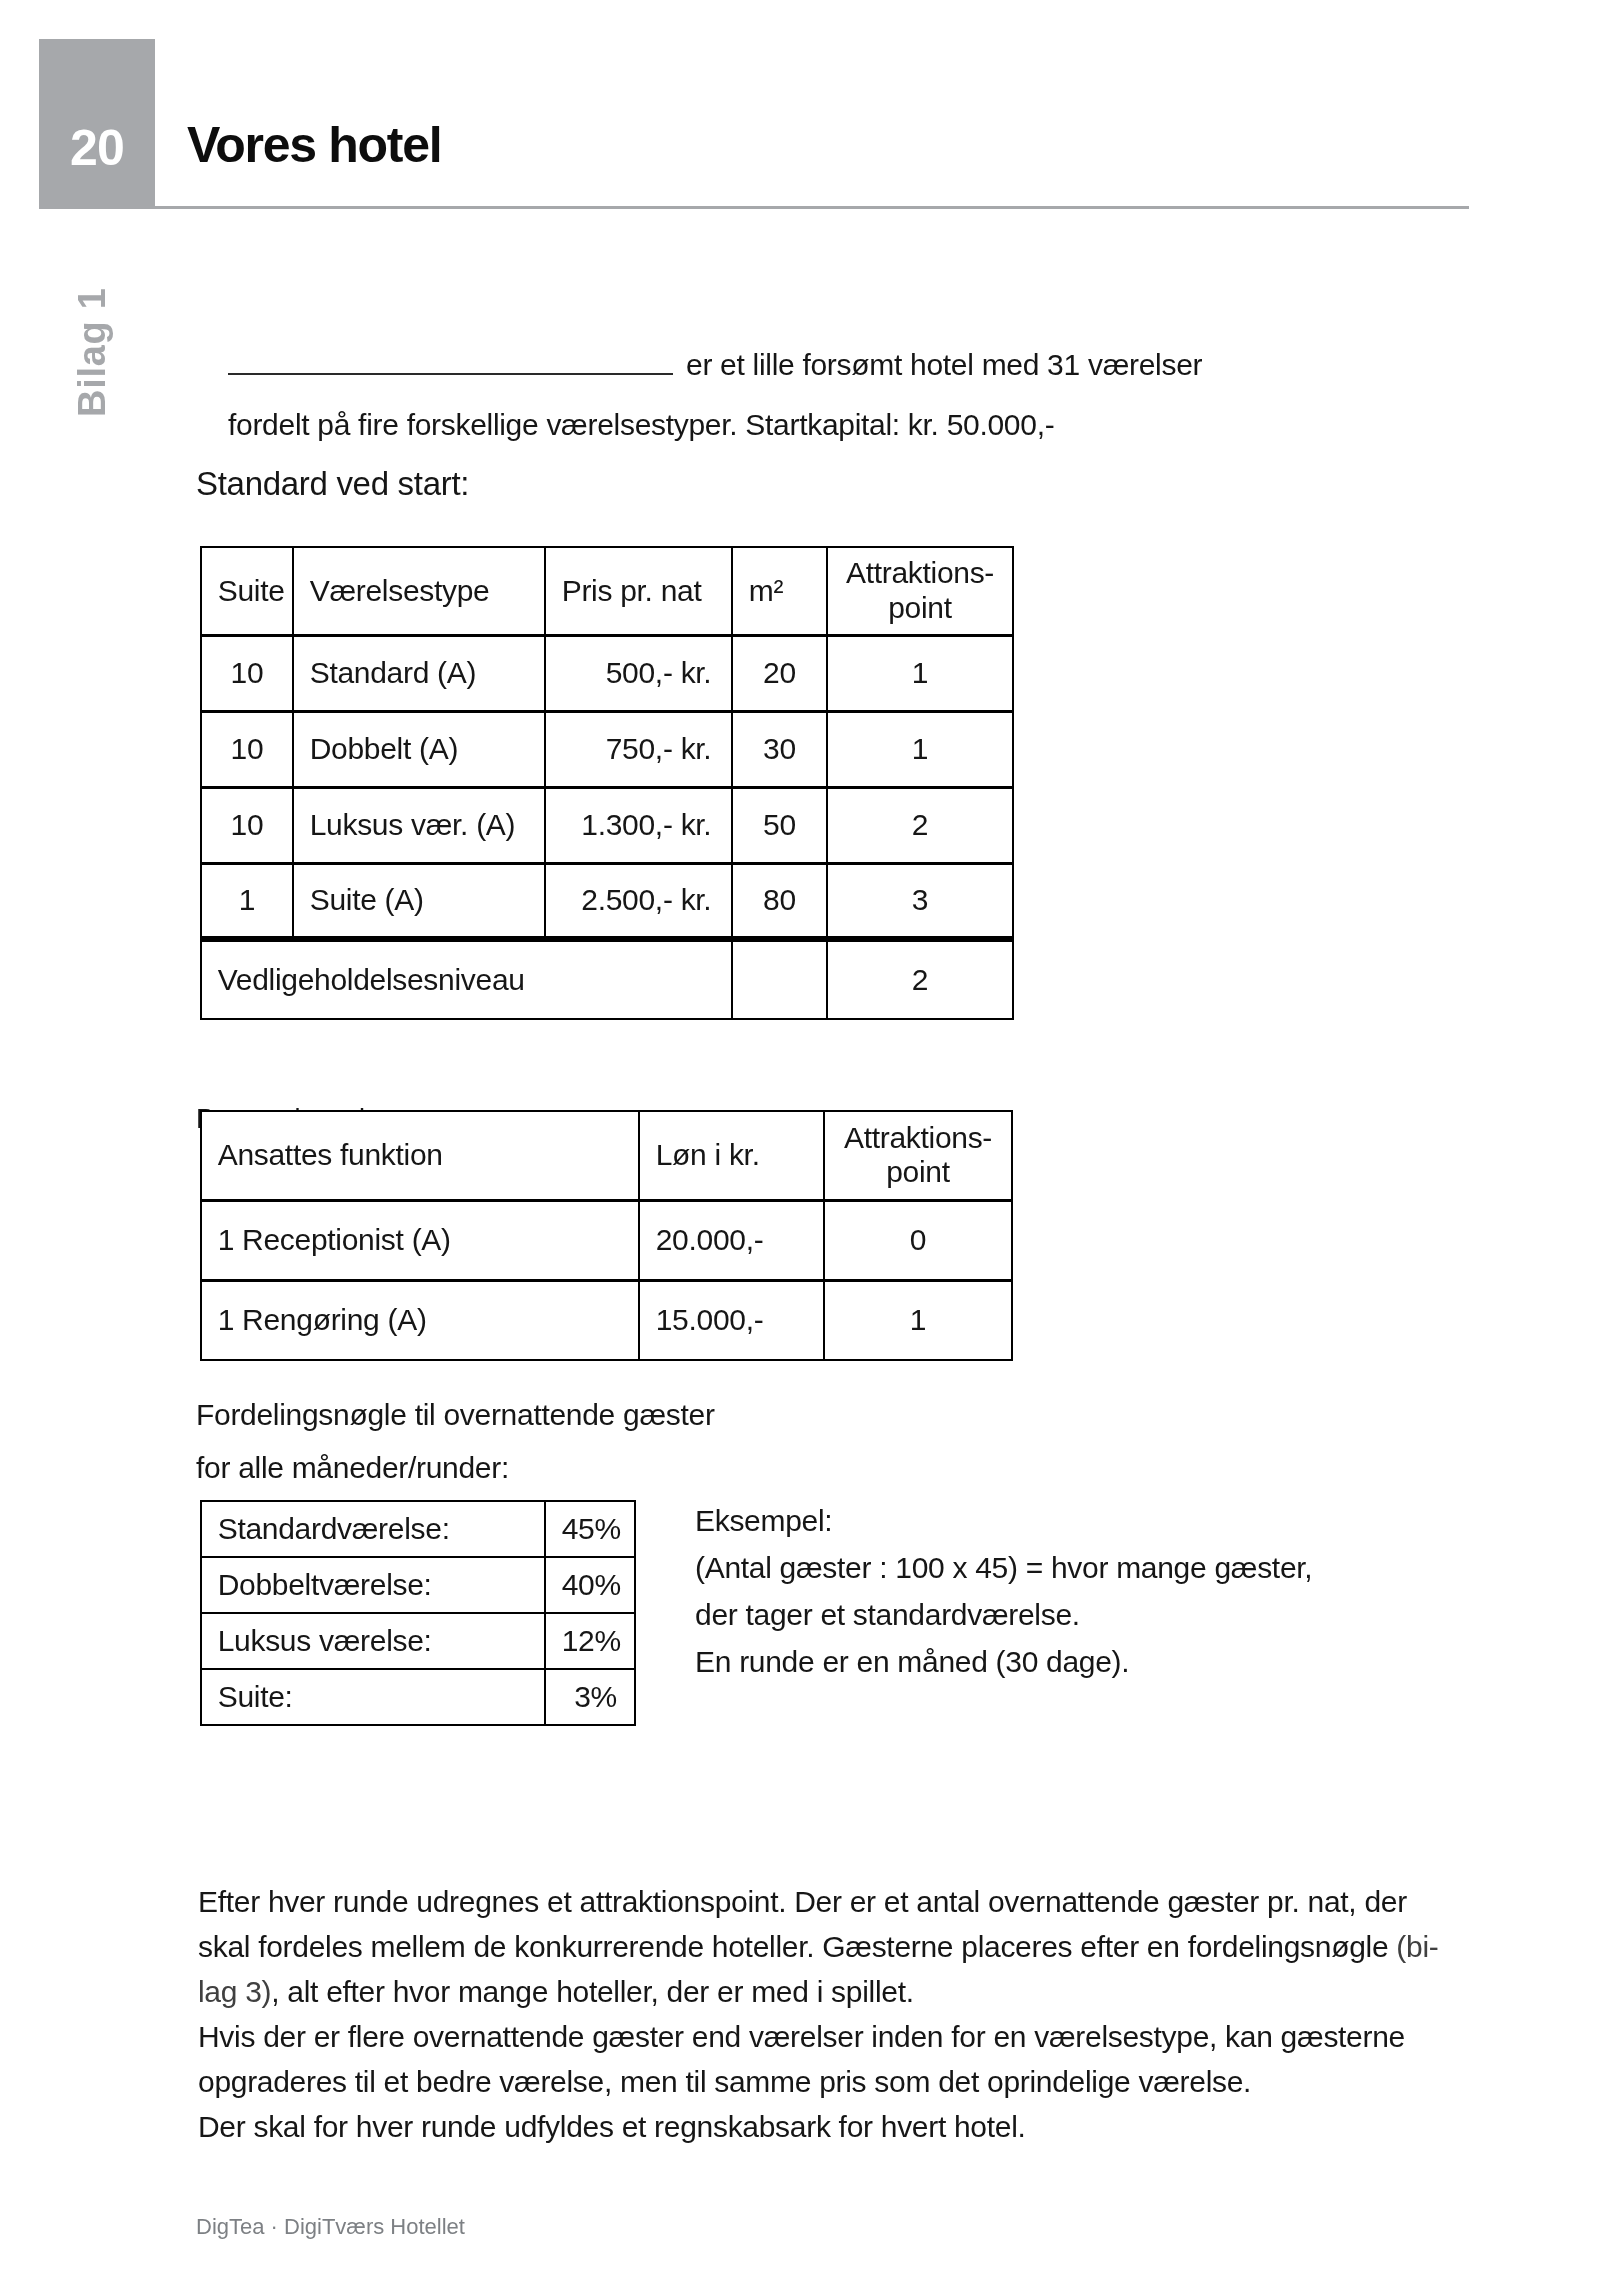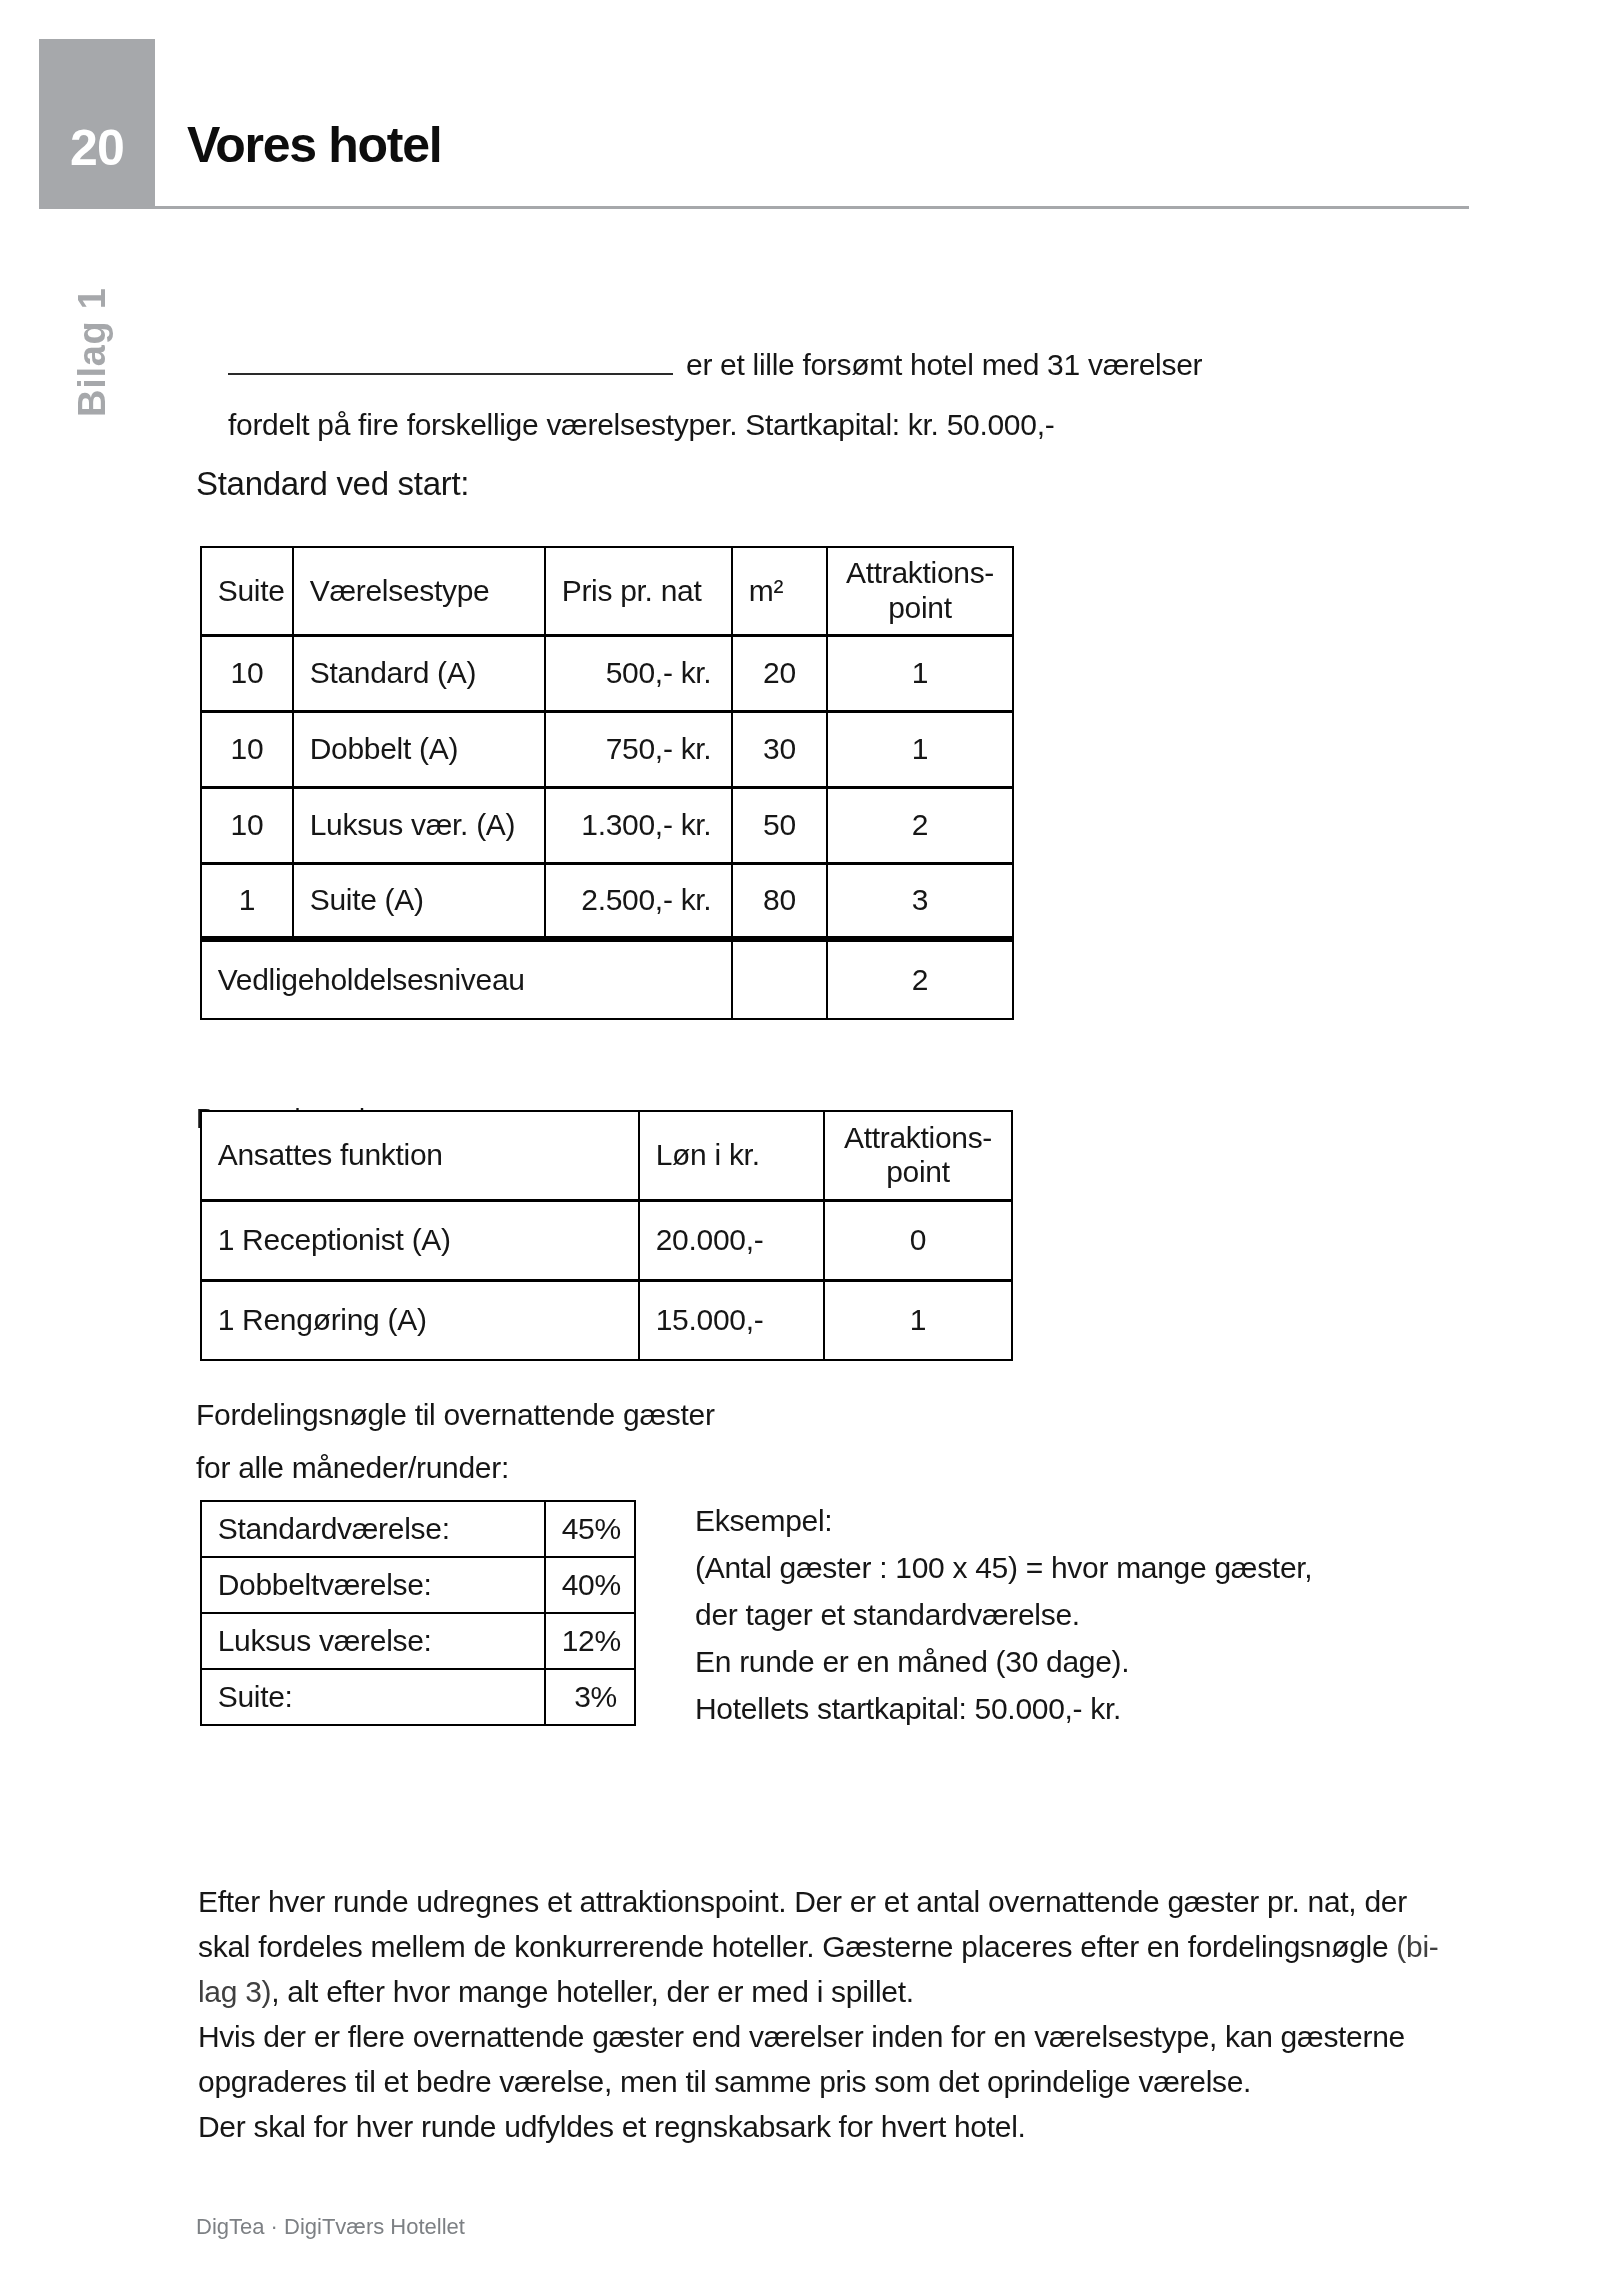--- a/index.html
+++ b/index.html
@@ -211,21 +211,20 @@
       <td class="c-pct">3%</td>
     </tr>
   </tbody>
     </table>
 
   <div class="example bodytext">
     <div>Eksempel:</div>
     <div>(Antal gæster : 100 x 45) = hvor mange gæster,</div>
     <div>der tager et standardværelse.</div>
     <div>En runde er en måned (30 dage).</div>
-    <div>Hotellets startkapital: 50.000,- kr.</div>
   </div>
 
   <div class="closing bodytext">
     <div>Efter hver runde udregnes et attraktionspoint. Der er et antal overnattende gæster pr. nat, der</div>
     <div><span>skal fordeles mellem de konkurrerende hoteller. Gæsterne placeres efter en fordelingsnøgle </span><span class="green">(bi-</span></div>
     <div><span class="green">lag 3)</span><span>, alt efter hvor mange hoteller, der er med i spillet.</span></div>
     <div>Hvis der er flere overnattende gæster end værelser inden for en værelsestype, kan gæsterne</div>
     <div>opgraderes til et bedre værelse, men til samme pris som det oprindelige værelse.</div>
     <div>Der skal for hver runde udfyldes et regnskabsark for hvert hotel.</div>
   </div>

